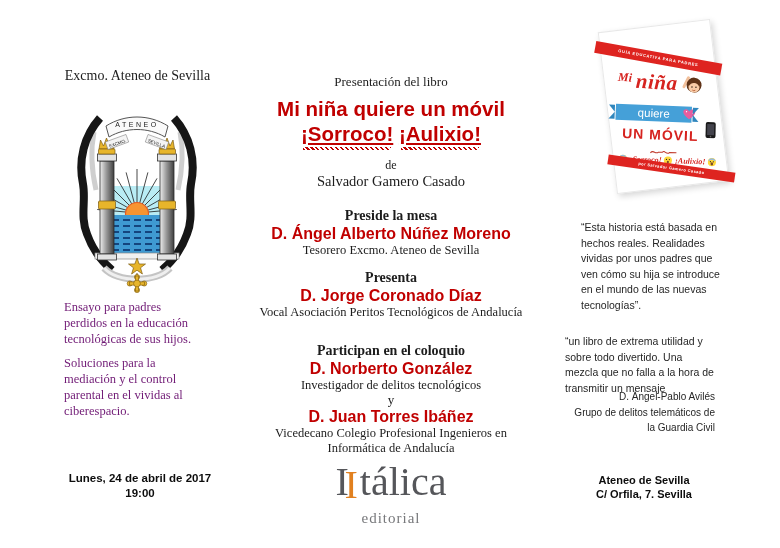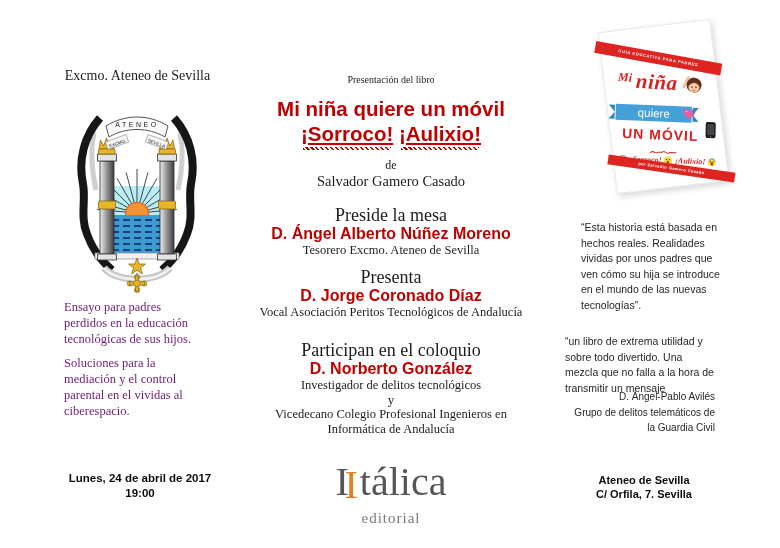--- a/index.html
+++ b/index.html
@@ -13,30 +13,30 @@
   .lt-header { left:40px; top:68px; width:195px; text-align:center; font-size:14px; color:#1c1c1c; }
   .emblem { left:70px; top:102px; }
   .lt-para { left:64px; width:190px; font-size:12.5px; line-height:16px; white-space:pre-line; color:#701a75; }
   .p1 { top:299px; }
   .p2 { top:355px; }
   .lt-datetime { left:40px; top:471px; width:200px; text-align:center;
     font-family:"Liberation Sans","DejaVu Sans",sans-serif; font-weight:bold; font-size:11.5px; line-height:15px; color:#0d0d0d; }
 
   
   .ct { left:246px; width:290px; text-align:center; }
-  .ct-kicker { top:74px; font-size:10px; }
+  .ct-kicker { top:74px; font-size:13px; }
   .ct-title { top:96px; font-family:"Liberation Sans","DejaVu Sans",sans-serif; font-weight:bold;
     font-size:20.5px; line-height:25px; color:#c00000; letter-spacing:0px; }
   .wavy { position:relative; text-decoration:underline; text-decoration-thickness:1.5px; text-underline-offset:2px; display:inline-block; }
   .wavy::after { content:""; position:absolute; left:2px; right:2px; bottom:-4px; height:3px;
     background:repeating-linear-gradient(45deg, currentColor 0 1.5px, transparent 1.5px 3.5px); }
   .ct-de { top:158px; font-size:12px; }
   .ct-author { top:173px; font-size:14.5px; }
   .ct-section { font-size:13.5px; }
-  .sec-head { font-weight:normal; font-size:18px; line-height:17px; }
+  .sec-head { font-weight:bold; font-size:14px; line-height:17px; }
   .sec-name { font-family:"Liberation Sans","DejaVu Sans",sans-serif; font-weight:bold; font-size:16px; line-height:19px; color:#c00000; }
   .sec-role { font-size:12.5px; line-height:15px; white-space:pre-line; }
   .sec-conj { font-size:13px; line-height:14px; }
   .s1 { top:207px; } .s2 { top:269px; } .s3 { top:342px; }
 
   .publisher { top:462px; font-family:"Liberation Serif","DejaVu Serif",serif; }
   .pub-name { font-size:40px; line-height:40px; color:#55565a; }
   .pub-ii { display:inline-block; position:relative; padding-right:11px; }
   .i-orange { position:absolute; left:9px; top:3px; color:#e1801f; z-index:0; }
   .i-gray { position:relative; z-index:1; }
@@ -209,20 +209,21 @@
     <div class="sec-head">Presenta</div>
     <div class="sec-name">D. Jorge Coronado Díaz</div>
     <div class="sec-role">Vocal Asociación Peritos Tecnológicos de Andalucía</div>
   </div>
 
   <div class="abs ct ct-section s3">
     <div class="sec-head">Participan en el coloquio</div>
     <div class="sec-name">D. Norberto González</div>
     <div class="sec-role">Investigador de delitos tecnológicos</div>
     <div class="sec-conj">y</div>
+    <div class="sec-name">D. Juan Torres Ibáñez</div>
     <div class="sec-role">Vicedecano Colegio Profesional Ingenieros en
 Informática de Andalucía</div>
   </div>
 
   <div class="abs ct publisher">
     <div class="pub-name"><span class="pub-ii"><span class="i-orange">I</span><span class="i-gray">I</span></span><span>tálica</span></div>
     <div class="pub-sub">editorial</div>
   </div>
 
   <div class="abs book-cover">

